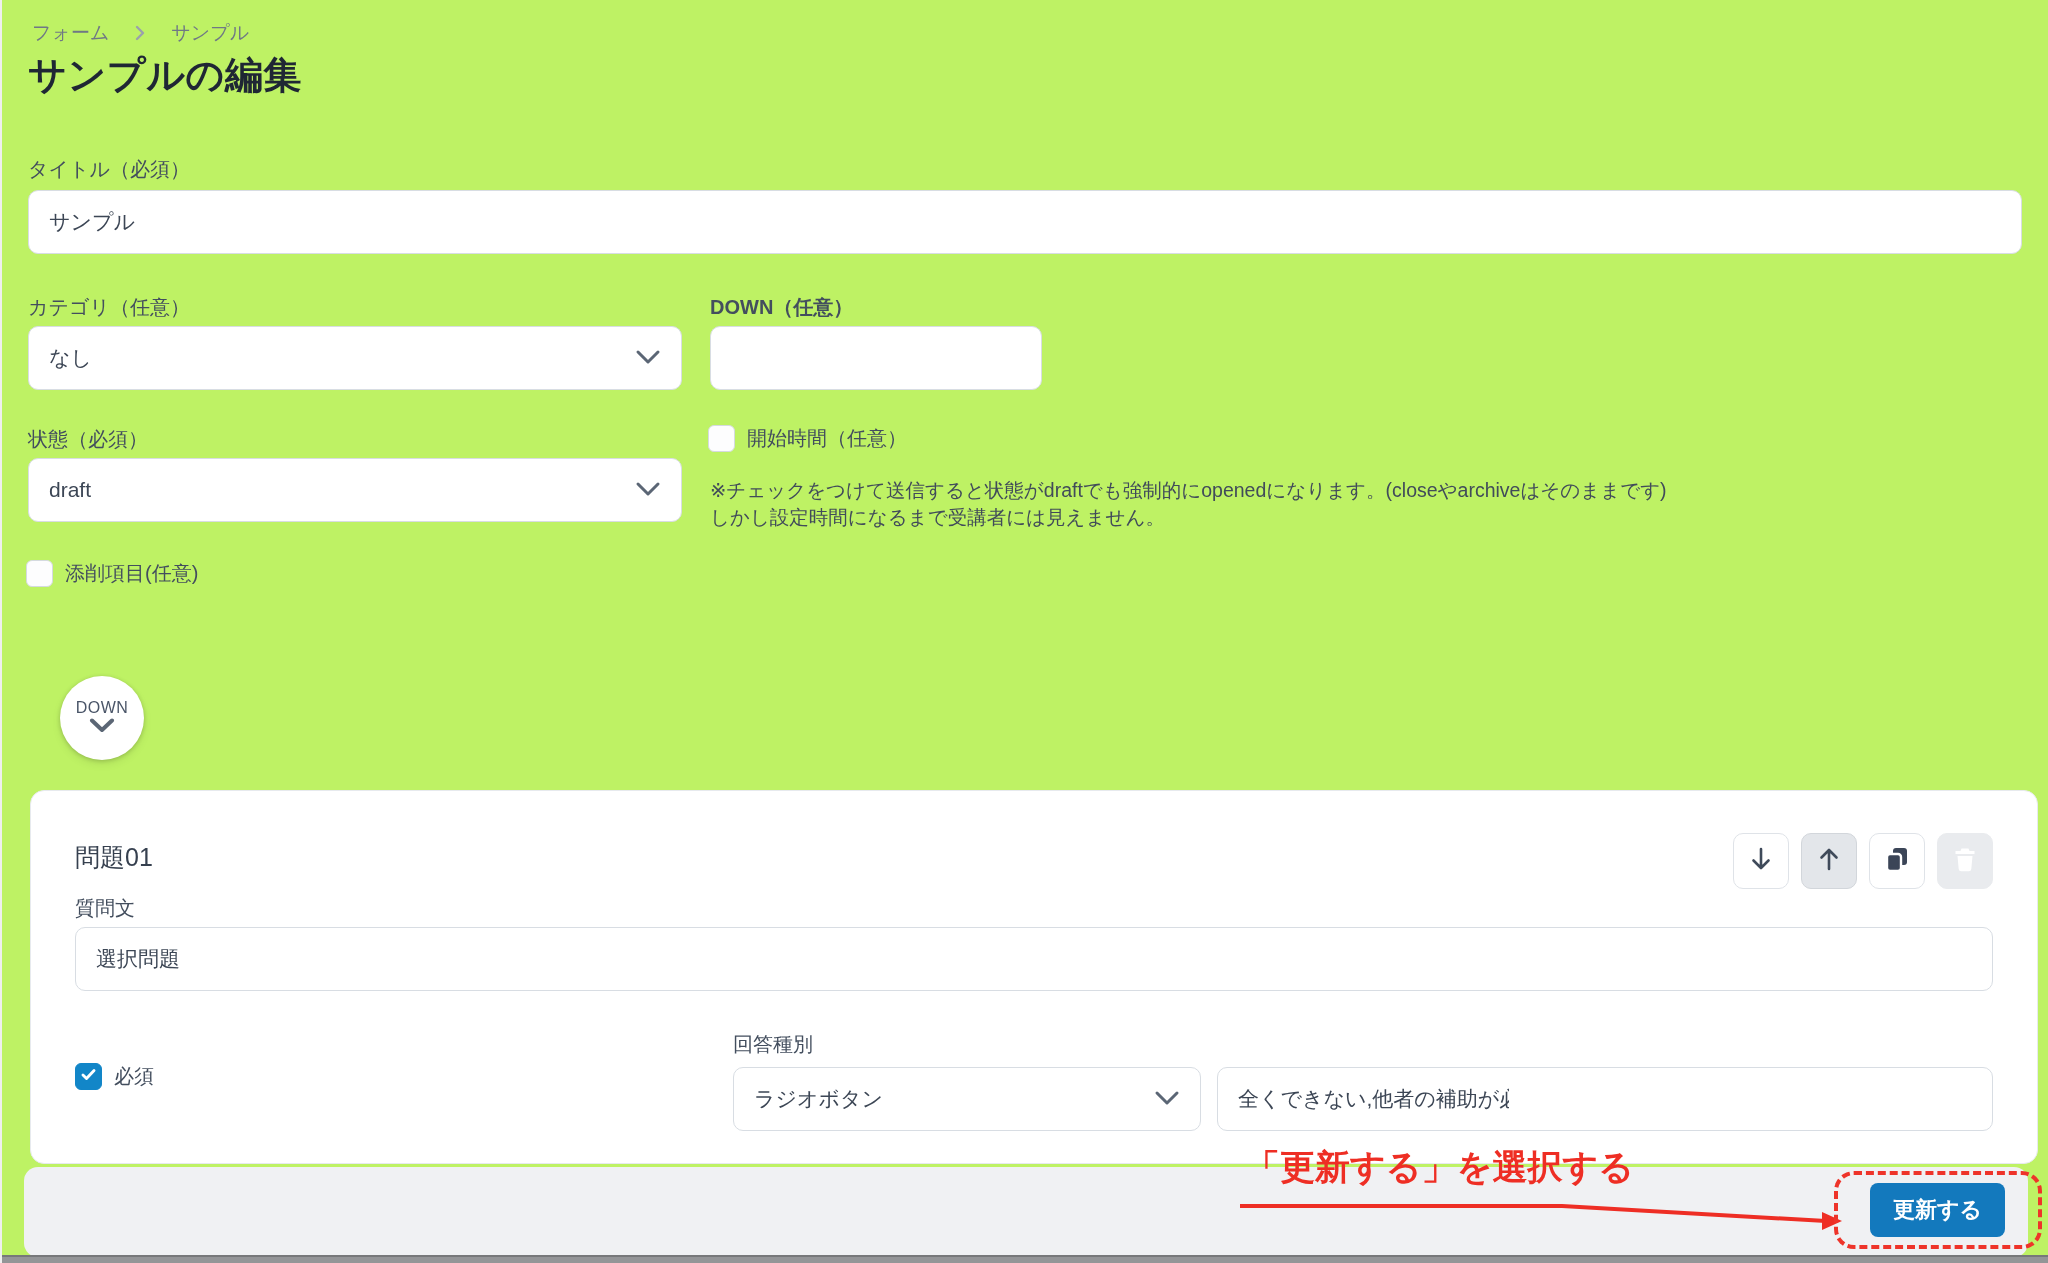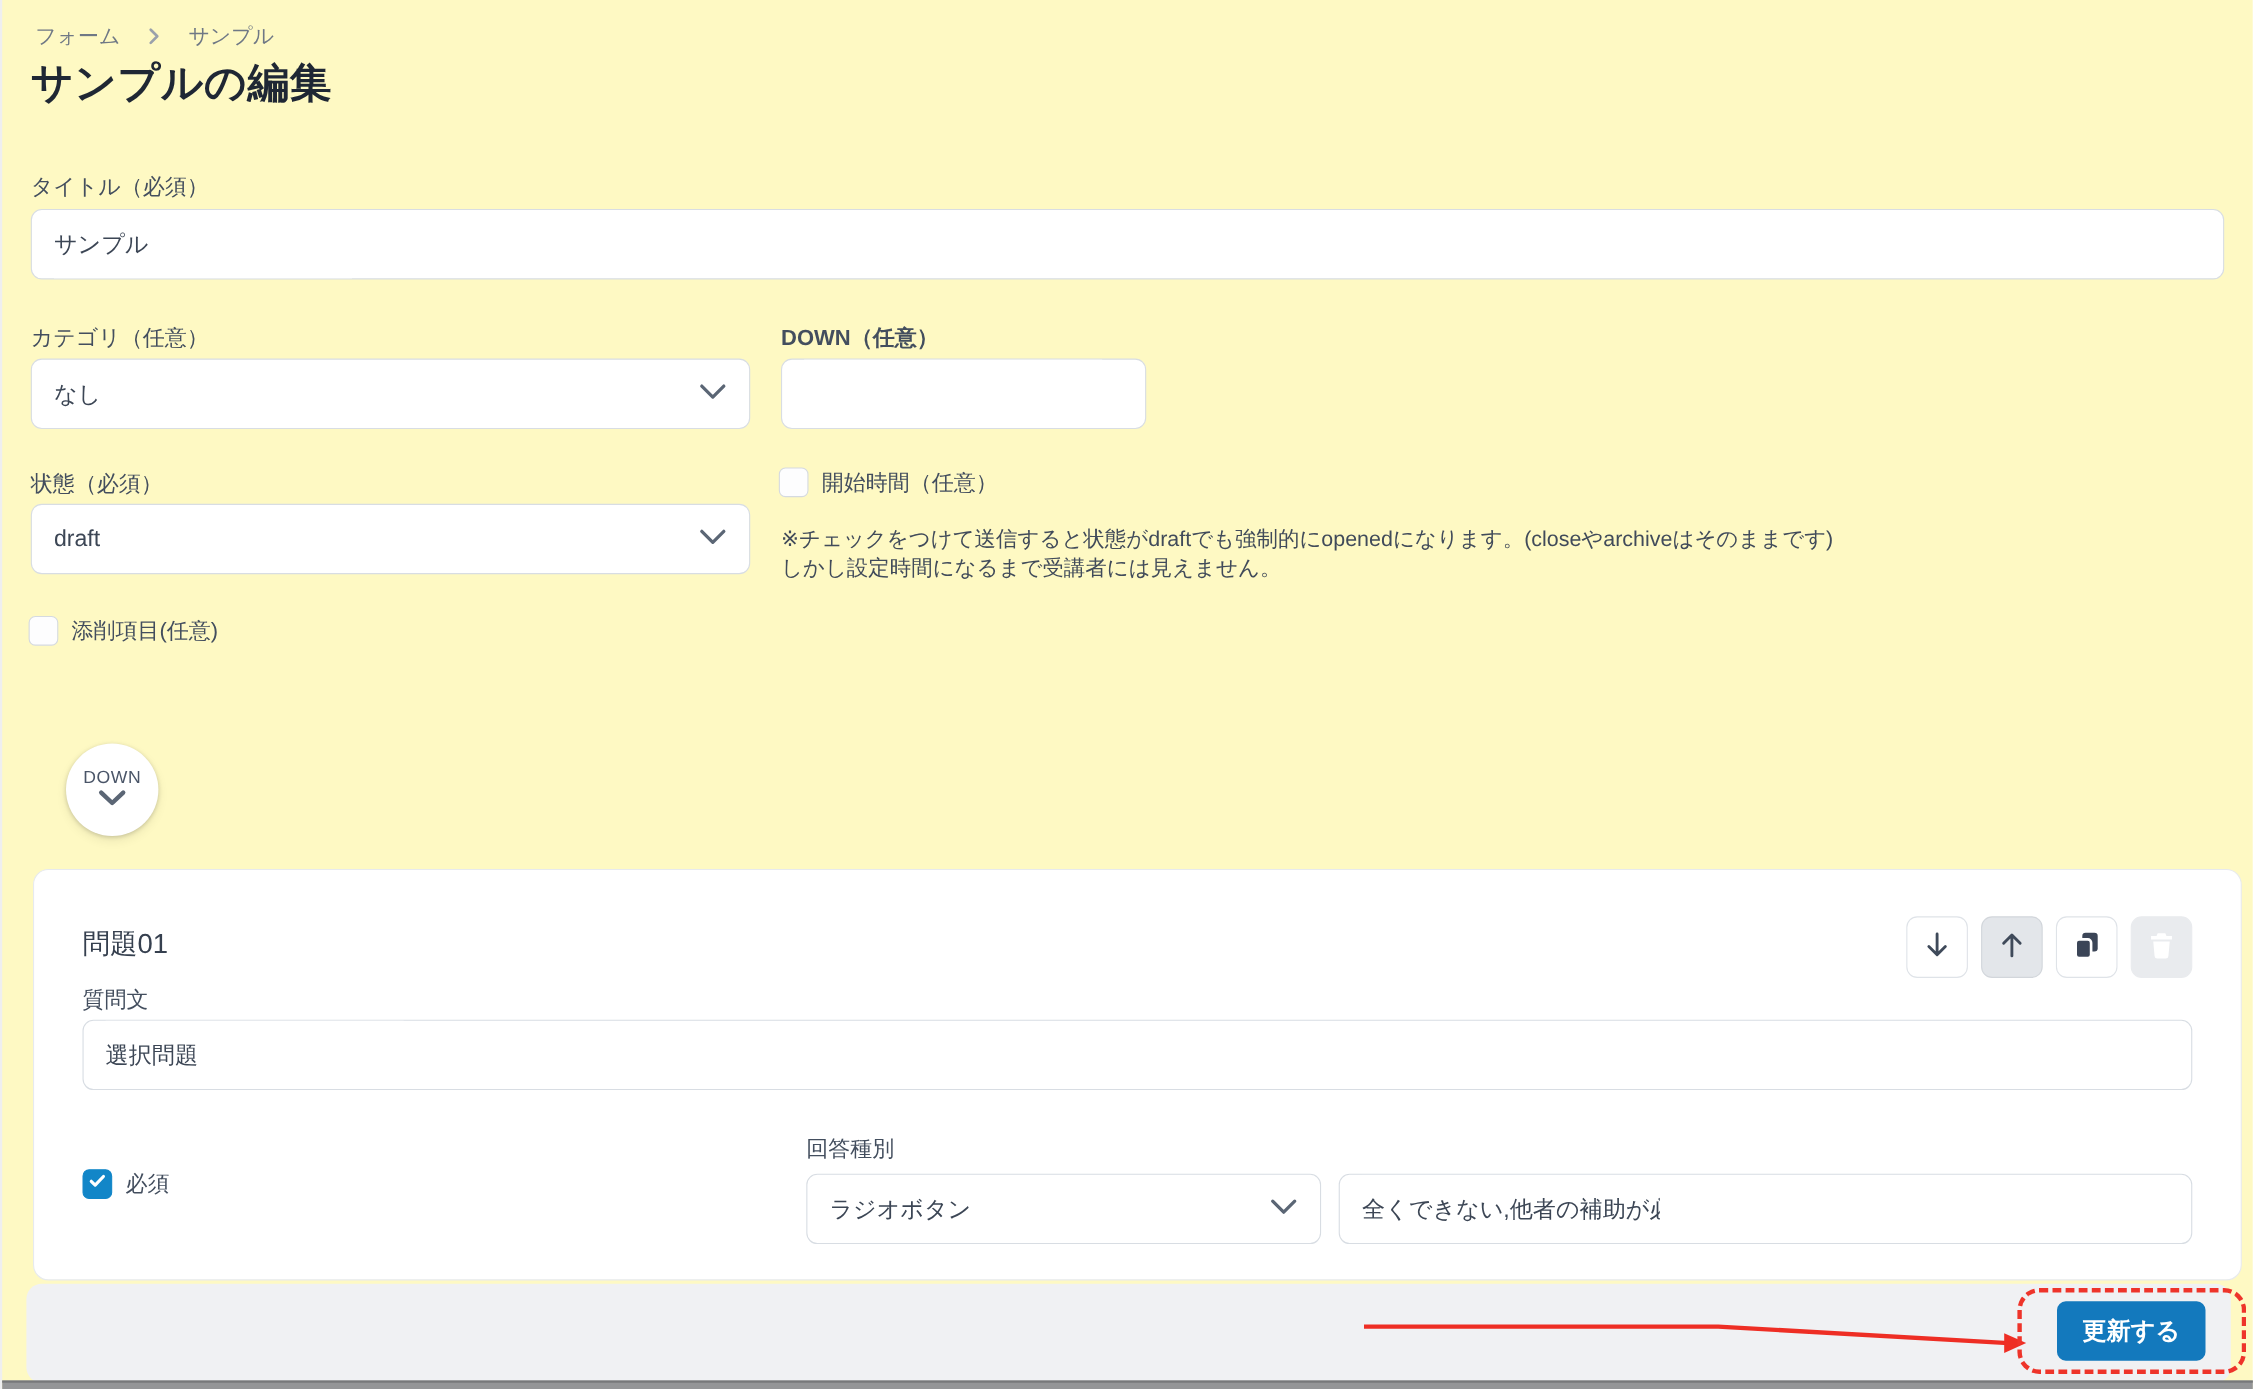--- a/index.html
+++ b/index.html
@@ -1,18 +1,18 @@
 <!DOCTYPE html>
 <html><head>
 <meta charset="utf-8">
 <style>
   * { margin:0; padding:0; box-sizing:border-box; }
   html,body { width:2048px; height:1263px; }
   body { font-family:"Liberation Sans","DejaVu Sans",sans-serif; background:#ffffff; position:relative; overflow:hidden; }
-  .page { position:absolute; inset:0; background:#fef9c3; border-left:2px solid #efefef; }
+  .page { position:absolute; inset:0; background:#bef264; border-left:2px solid #efefef; }
 
   
   .breadcrumb { position:absolute; left:30px; top:20px; display:flex; align-items:center; gap:24px;
                 font-size:19px; color:#6f7885; }
   .breadcrumb .sep svg { display:block; }
 
   
   .h1 { position:absolute; left:26px; top:50px; font-size:38px; font-weight:800; color:#1f2734; letter-spacing:.5px; }
 
   
@@ -193,20 +193,21 @@
     </div>
 
     <div class="tbox" style="left:1186px; top:276px; width:776px; overflow:hidden;">
       <input type="text" style="border: none; height: 100%; font: inherit; color: inherit; white-space: nowrap;" value="全くできない,他者の補助が必要,独力で可能,独自の工">
     </div>
   </div>
 
   <div class="footer"></div>
   <div class="bottom-strip"></div>
 
+  <div class="anno-text">「更新する」を選択する</div>
   <svg class="anno-svg" width="2048" height="1263" viewBox="0 0 2048 1263">
     <path d="M1238 1206 L1560 1206 L1824 1221" fill="none" stroke="#ee2e24" stroke-width="4"></path>
     <path d="M1840 1221 l-20 -9 v18 z" fill="#ee2e24"></path>
   </svg>
   <div class="dashed-box"></div>
   <button class="updatebtn">更新する</button>
 
 </div>
 
 </body></html>

